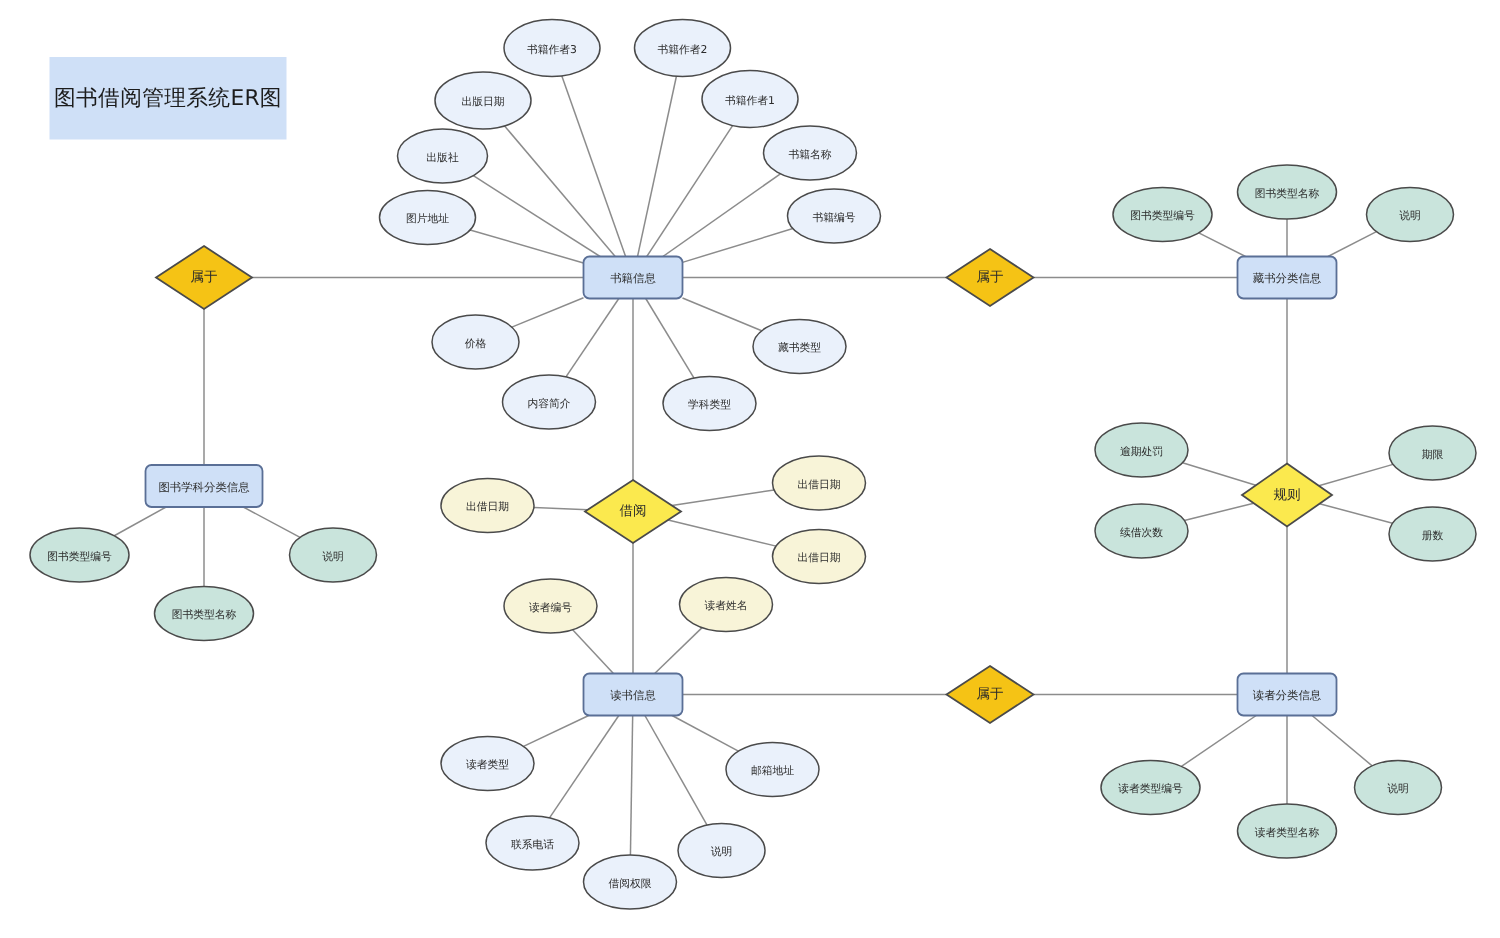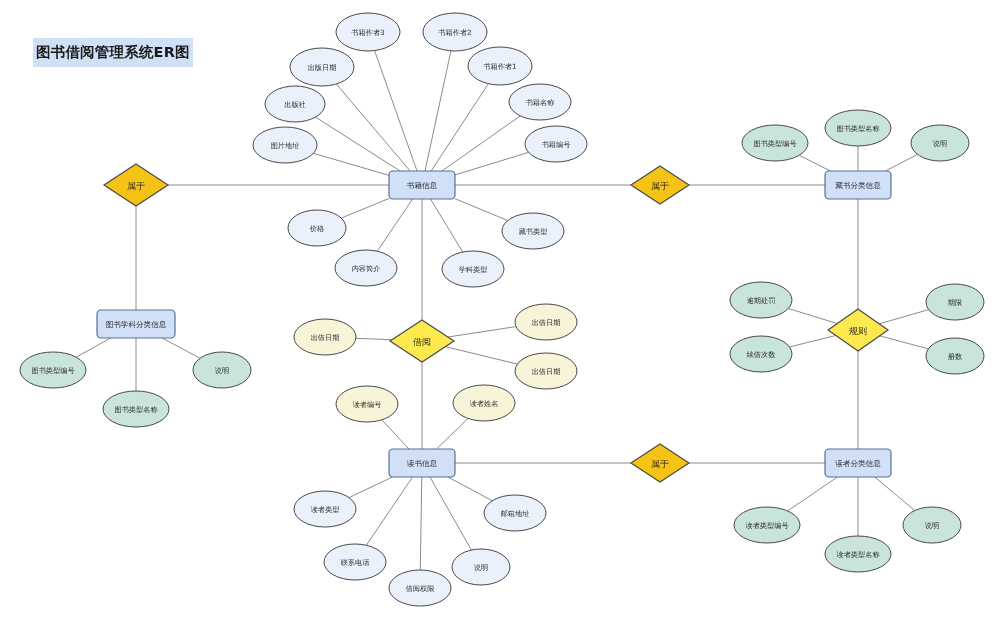--- a/index.html
+++ b/index.html
@@ -69,27 +69,26 @@
   }
   .lbl-dia {
     font-size: 9px;
     fill: #2b2b2b;
   }
   #title-box {
     position: absolute;
     left: 33px;
     top: 38px;
     background: #cfe0f7;
-    padding: 5px 3px;
+    padding: 18px 3px;
     font-size: 14.5px;
     color: #1c1c1c;
     letter-spacing: 0.2px;
     font-family: "DejaVu Sans", "Liberation Sans", sans-serif;
     white-space: nowrap;
-    font-weight: bold;
   }
 </style>
 </head>
 <body>
 
 <div id="title-box">图书借阅管理系统ER图</div>
 
 <svg id="canvas" viewBox="0 0 1000 625" xmlns="http://www.w3.org/2000/svg">
   <g id="edge-layer">
       <line x1="374.56" y1="50.60" x2="417.06" y2="171.00" class="edge"></line>

